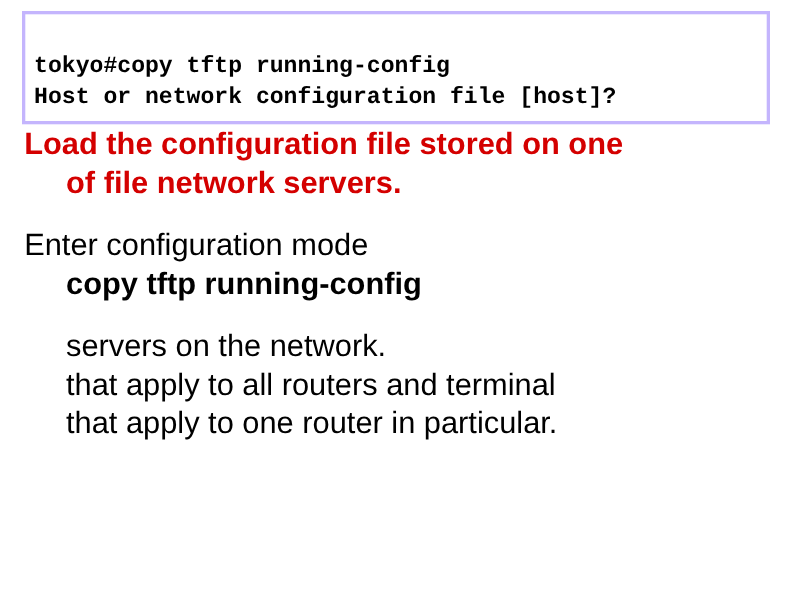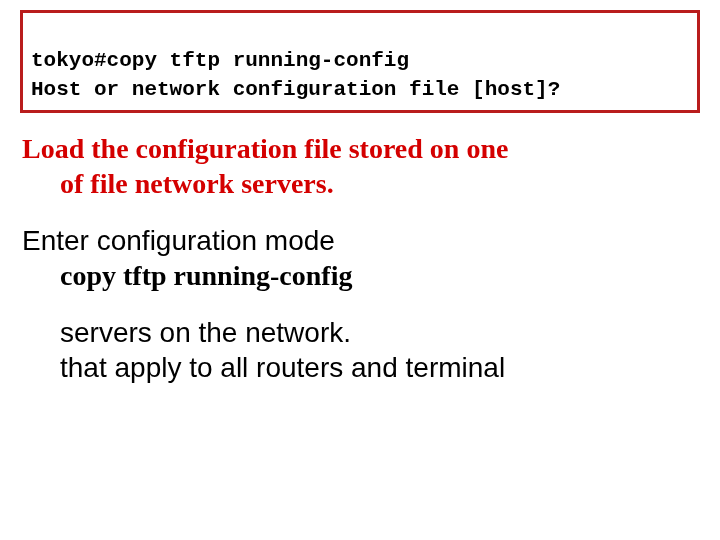--- a/index.html
+++ b/index.html
@@ -4,38 +4,37 @@
 <style>
   * { margin: 0; padding: 0; box-sizing: border-box; }
   body {
     width: 720px;
     height: 540px;
     background: #ffffff;
     font-family: Arial, Helvetica, sans-serif;
     padding: 10px 20px 10px 20px;
   }
   .terminal-box {
-    border: 3px solid #b91c1c;
+    border: 3px solid #c4b5fd;
     background: #fff;
     padding: 6px 8px;
-    margin-bottom: 18px;
     font-family: "Courier New", Courier, monospace;
     font-weight: bold;
     font-size: 21px;
     line-height: 1.35;
     white-space: pre;
   }
   .body-block {
     font-size: 28px;
     line-height: 1.25;
     color: #000;
     margin-bottom: 22px;
     padding-left: 2px;
   }
-  .bold { font-weight: bold; font-family: Liberation Serif, serif; }
+  .bold { font-weight: bold; }
   .indent1 { padding-left: 38px; }
   .red { color: #d40000; }
 </style>
 </head>
 <body>
 
 <div class="terminal-box">
 <span>tokyo#copy tftp running-config</span>
 <span>Host or network configuration file [host]?</span>
 </div>
@@ -46,13 +45,14 @@
 </div>
 
 <div class="body-block">
   <div>Enter configuration mode</div>
   <div class="bold indent1">copy tftp running-config</div>
 </div>
 
 <div class="body-block">
   <div class="indent1">servers on the network.</div>
   <div class="indent1">that apply to all routers and terminal</div>
+  <div class="indent1">that apply to one router in particular.</div>
 </div>
 
 </body></html>

